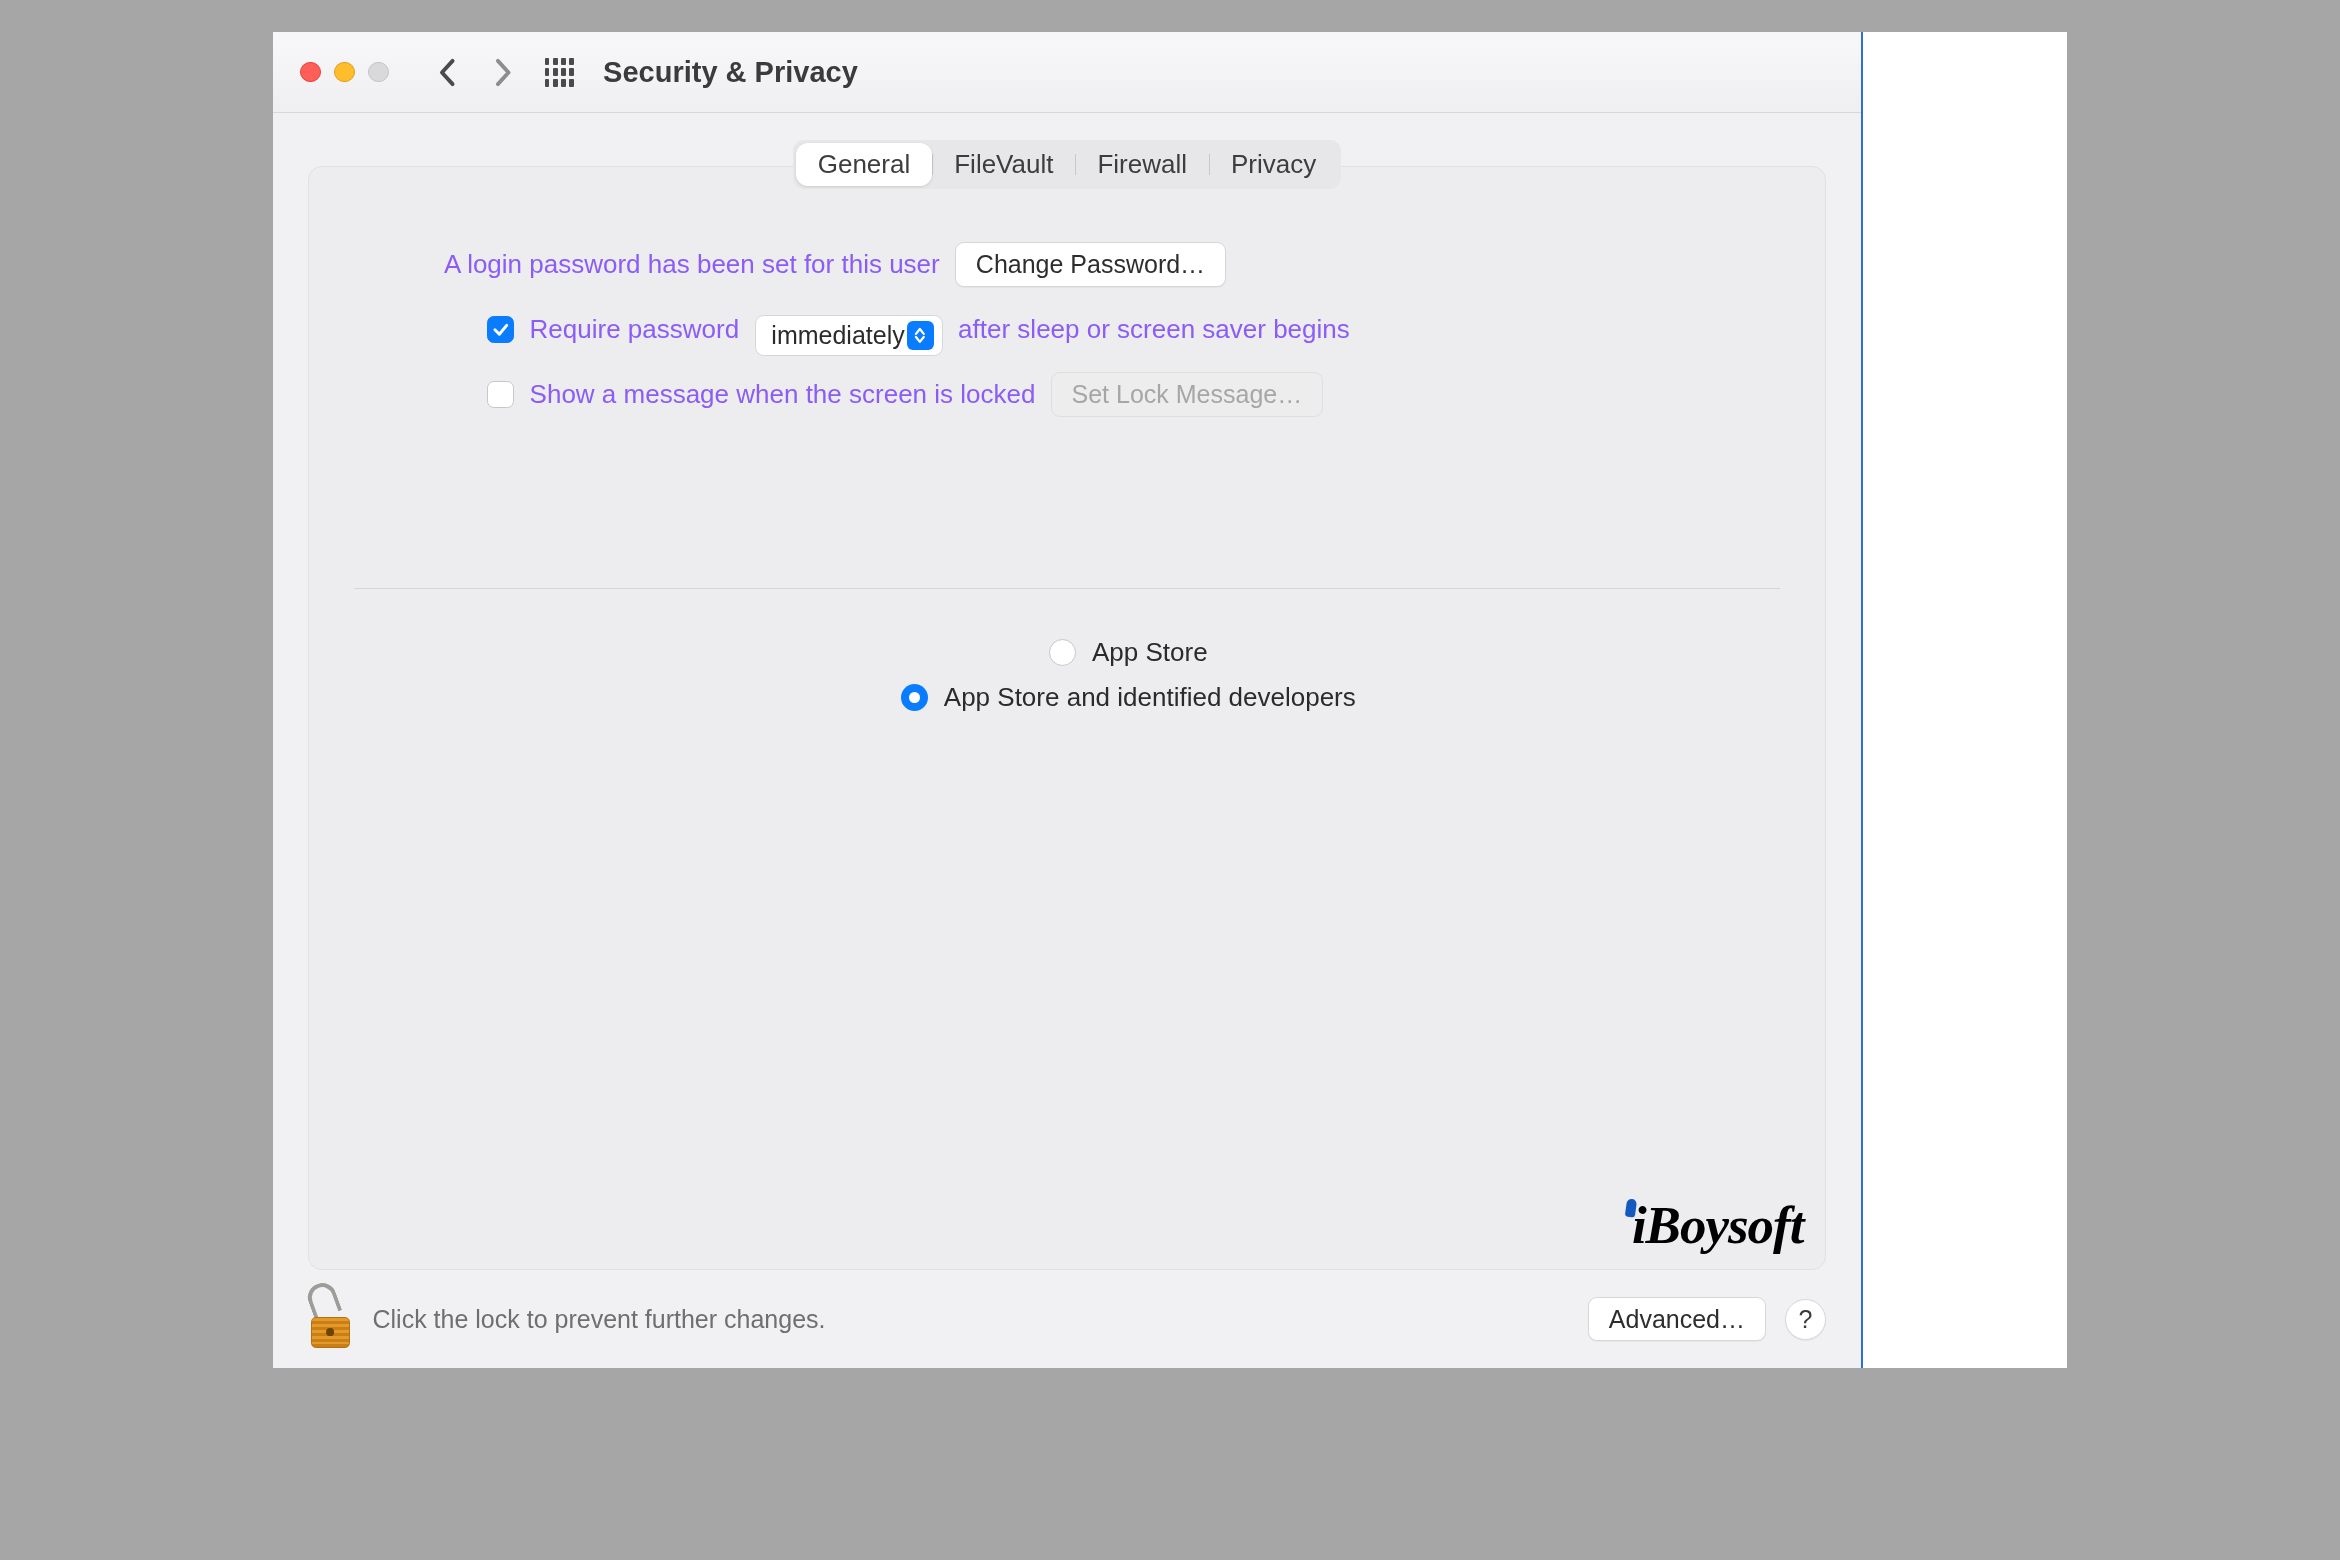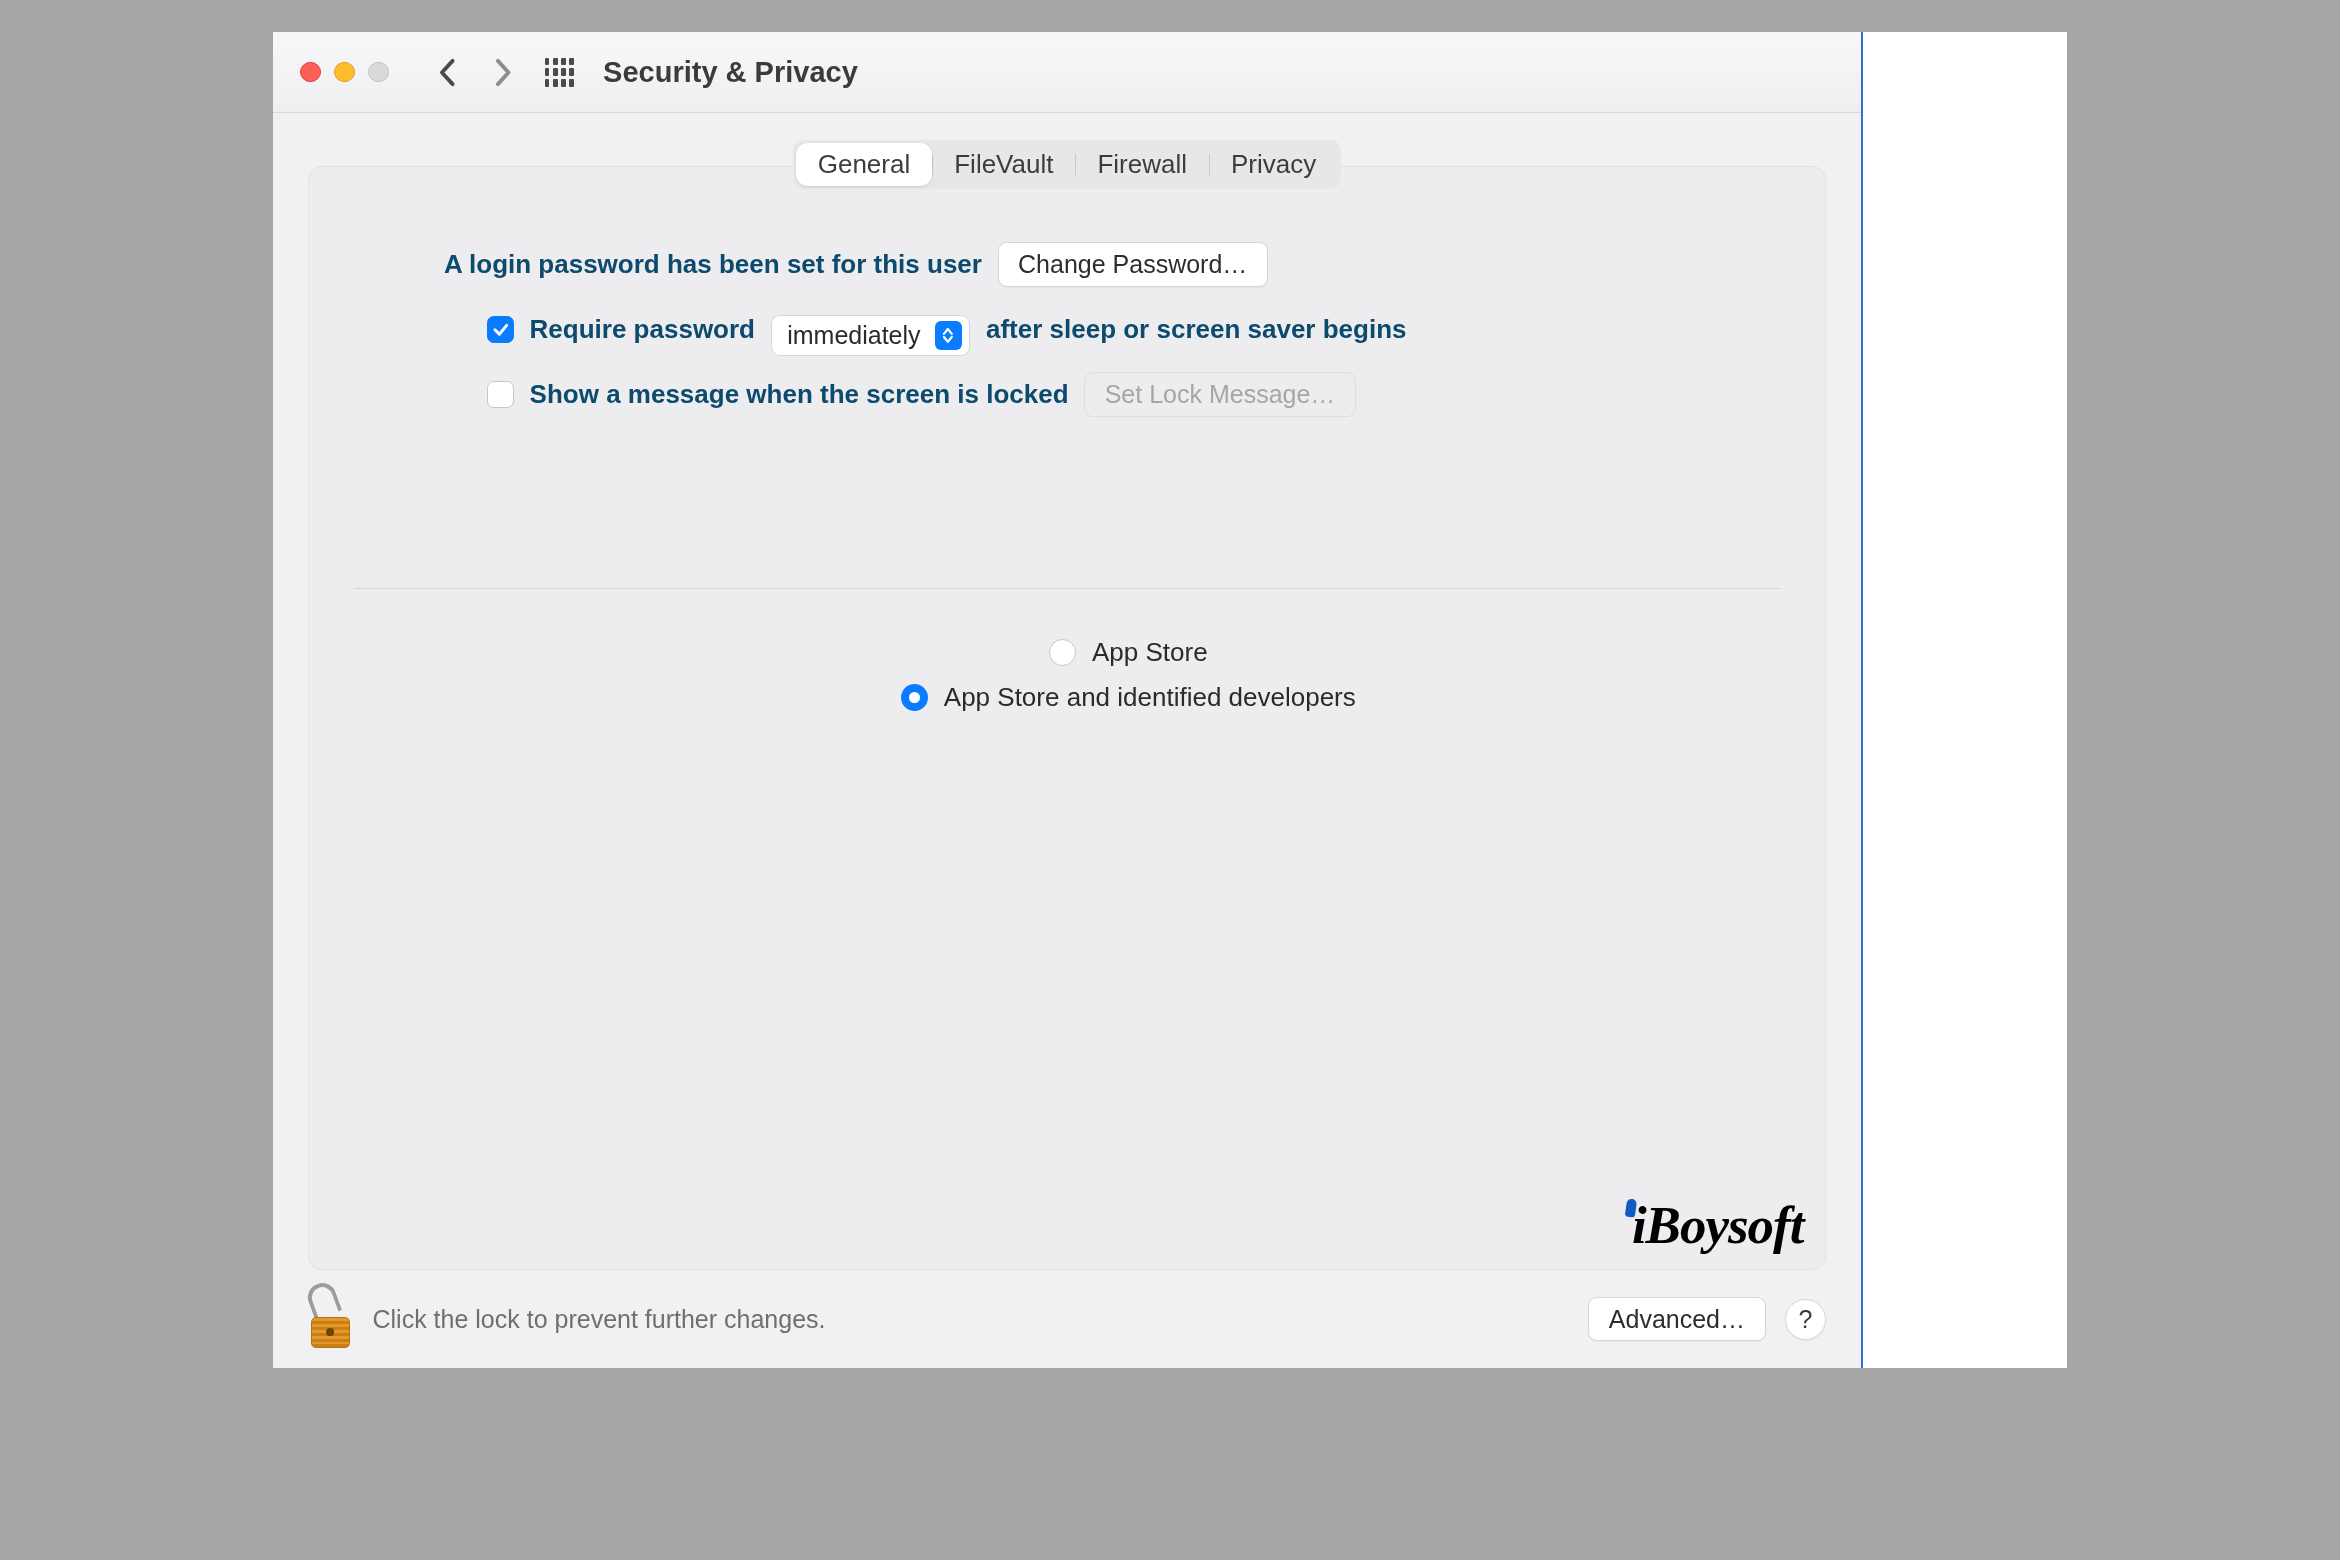--- a/index.html
+++ b/index.html
@@ -133,21 +133,21 @@
     border-radius:13.7px;
     flex:1;
     padding: 70px 55px 27px 55px;
     display:flex;
     flex-direction:column;
     position:relative;
   }
   .section-top { padding-left: 80px; }
   .row { display:flex; align-items:center; gap:15.6px; min-height:55px; }
   .row + .row { margin-top: 9.8px; }
-  .static-label { color:#0c4a6e;font-weight:bold; }
+  .static-label { color:#8b5cf6; }
   .btn {
     background:#ffffff;
     border:1px solid #d6d5d7;
     border-radius:8.8px;
     padding:6.8px 19.5px;
     font-size:25px;
     color:#2d2d2f;
     box-shadow:0 1px 1px rgba(0,0,0,0.04);
     cursor:pointer;
     white-space:nowrap;
@@ -170,21 +170,21 @@
   }
   .checkbox.checked svg { stroke:#fff; }
   .indent-1 { padding-left: 43px; }
   .select {
     background:#ffffff;
     border:1px solid #d6d5d7;
     border-radius:8.8px;
     padding:4.9px 7.8px 4.9px 15.6px;
     display:flex;
     align-items:center;
-    gap:14px;
+    gap:2px;
     font-size:25px;
     cursor:pointer;
     margin-top:12px;
   }
   .select-stepper {
     width:27px; height:29px;
     background:#0a7cff;
     border-radius:5.9px;
     display:flex; flex-direction:column;
     align-items:center; justify-content:center;

